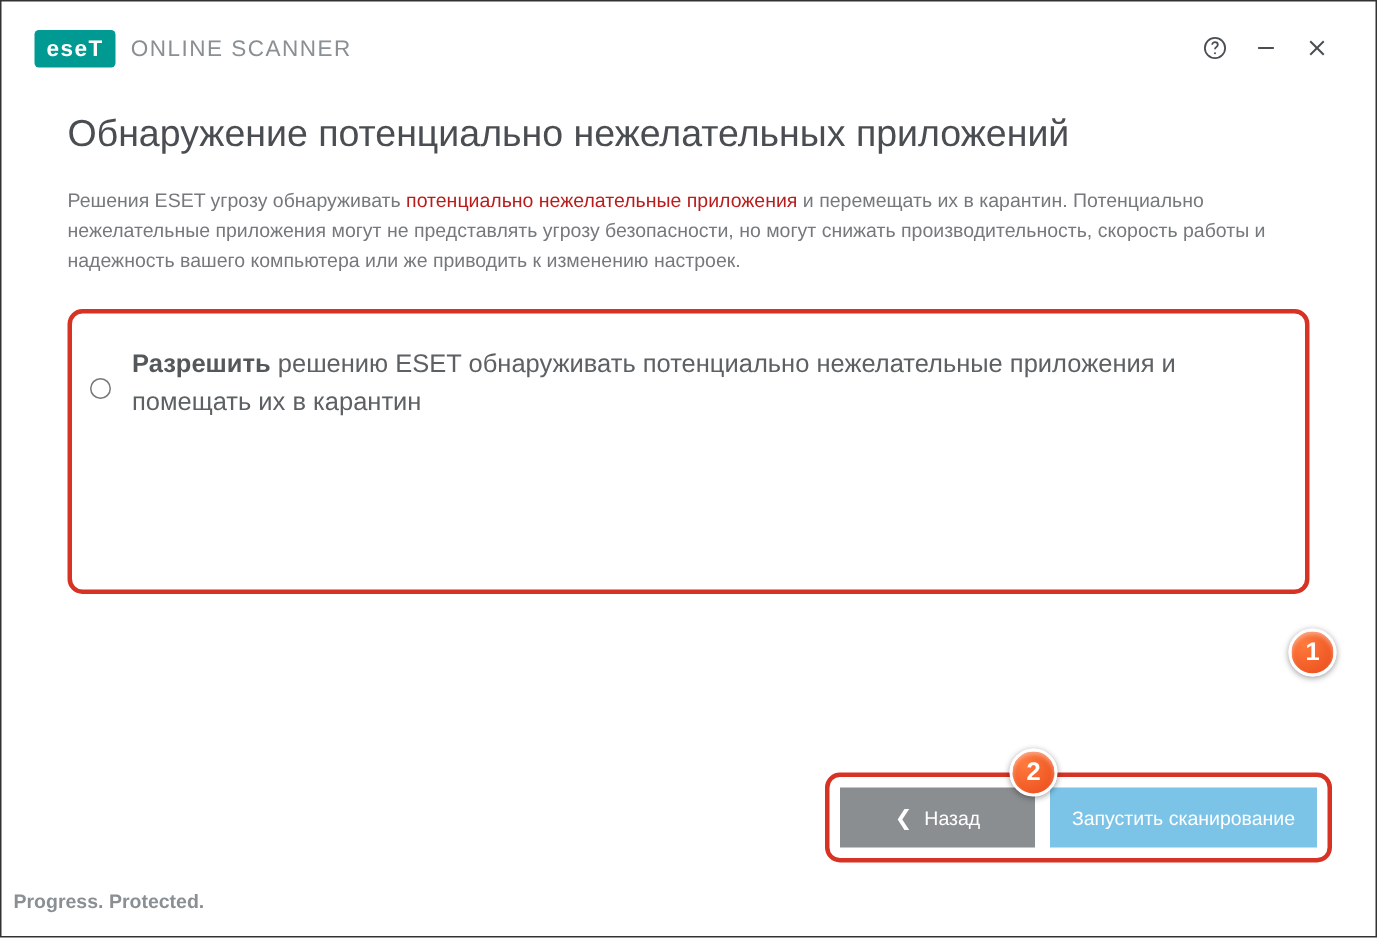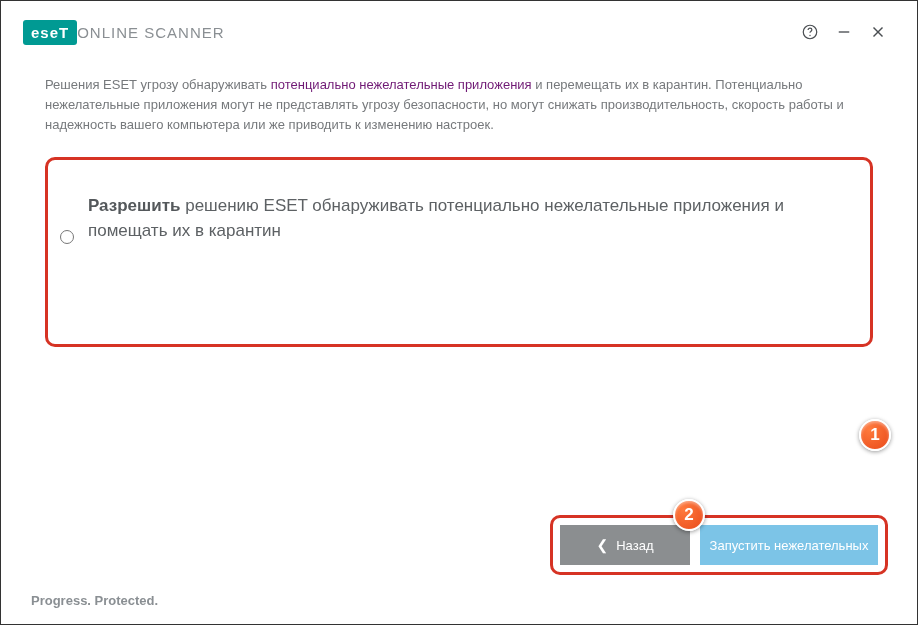--- a/index.html
+++ b/index.html
@@ -3,41 +3,41 @@
 <meta charset="utf-8">
 <style>
   * { box-sizing: border-box; margin: 0; padding: 0; }
   html, body { width: 918px; height: 625px; font-family: "Segoe UI", Arial, sans-serif; }
   body { background: #fff; border: 1px solid #333; position: relative; overflow: hidden; }
 
   .header { display: flex; align-items: center; padding: 14px 22px 10px 22px; }
   .logo-box {
     display: inline-block; background: #009a93; color: #fff;
     font-weight: 700; font-size: 15px; letter-spacing: 1px;
-    padding: 4px 8px; border-radius: 3px; 
+    padding: 4px 8px; border-radius: 3px; margin-right: 10px;
     font-family: Arial, sans-serif;
   }
   .product-name { color: #8a8f93; font-size: 15px; letter-spacing: 1px; font-weight: 400; text-align: right; }
   .header-spacer { flex: 1; }
   .header-icon {
     width: 34px; height: 34px; display: flex; align-items: center; justify-content: center;
     color: #3b3f42; cursor: pointer; font-size: 18px;
   }
   .header-icon svg { width: 18px; height: 18px; stroke: #4a4e52; }
 
   .content { padding: 16px 44px 0 44px; }
   .page-title { font-size: 25px; font-weight: 400; color: #4a4e52; margin-bottom: 20px; }
   .intro { font-size: 13px; line-height: 1.55; color: #76797c; margin-bottom: 22px; }
-  .intro a { color: #701a75; text-decoration: none; }
+  .intro a { color: #b91c1c; text-decoration: none; }
 
   .options-box {
     border: 3px solid #d63324; border-radius: 10px;
     padding: 22px 14px 40px 12px; position: relative; min-height: 190px;
   }
-  .opt-row { display: flex; align-items: flex-end; margin-bottom: 28px; margin-top: 12px; }
+  .opt-row { display: flex; align-items: center; margin-bottom: 28px; }
   .opt-row:last-child { margin-bottom: 0; }
   .opt-radio {
     width: 14px; height: 14px; border: 1px solid #777; border-radius: 50%;
     margin-top: 6px; margin-right: 14px; flex-shrink: 0; cursor: pointer;
   }
   .opt-text { font-size: 17px; line-height: 1.45; color: #5d6164; }
   .opt-text .bold { font-weight: 600; color: #54585b; }
 
   .callout {
     position: absolute; width: 32px; height: 32px; border-radius: 50%;
@@ -57,21 +57,21 @@
   }
   .btn {
     height: 40px; display: flex; align-items: center; justify-content: center;
     font-size: 13px; cursor: pointer; border: none;
   }
   .btn-back { width: 130px; background: #8b8e90; color: #fff; }
   .btn-back .chev { margin-right: 8px; font-size: 14px; }
   .btn-start { width: 178px; background: #7cc4e7; color: #fff; }
 
   .footer {
-    position: absolute; left: 30px; bottom: 16px;
+    position: absolute; left: 8px; bottom: 16px;
     color: #8a8f93; font-size: 13px; font-weight: 600;
   }
 </style>
 </head>
 <body>
 
 <div class="header">
   <span class="logo-box">
     <span>eseT</span>
   </span>
@@ -91,20 +91,21 @@
   </div>
   <div class="header-icon">
     <svg viewBox="0 0 24 24" stroke-width="1.8">
         <line x1="6" y1="6" x2="18" y2="18"></line>
         <line x1="18" y1="6" x2="6" y2="18"></line>
       </svg>
   </div>
 </div>
 
 <div class="content">
+  <h1 class="page-title">Обнаружение потенциально нежелательных приложений</h1>
 
   <p class="intro">
     <span>Решения ESET угрозу обнаруживать </span><a href="#">потенциально нежелательные приложения</a><span> и перемещать их в карантин. Потенциально нежелательные приложения могут не представлять угрозу безопасности, но могут снижать производительность, скорость работы и надежность вашего компьютера или же приводить к изменению настроек.</span>
   </p>
 
   <div class="options-box">
     <div class="opt-row">
       <div class="opt-radio"></div>
       <div class="opt-text">
         <span class="bold">Разрешить</span><span> решению ESET обнаруживать потенциально нежелательные приложения и помещать их в карантин</span>
@@ -115,17 +116,17 @@
 
 <div class="callout callout-1">1</div>
 <div class="callout callout-2">2</div>
 
 <div class="buttons-area">
   <button class="btn btn-back">
     <span class="chev">❮</span>
     <span>Назад</span>
   </button>
   <button class="btn btn-start">
-    <span>Запустить нежелательных</span>
+    <span>Запустить сканирование</span>
   </button>
 </div>
 
 <div class="footer">Progress. Protected.</div>
 
 </body></html>

